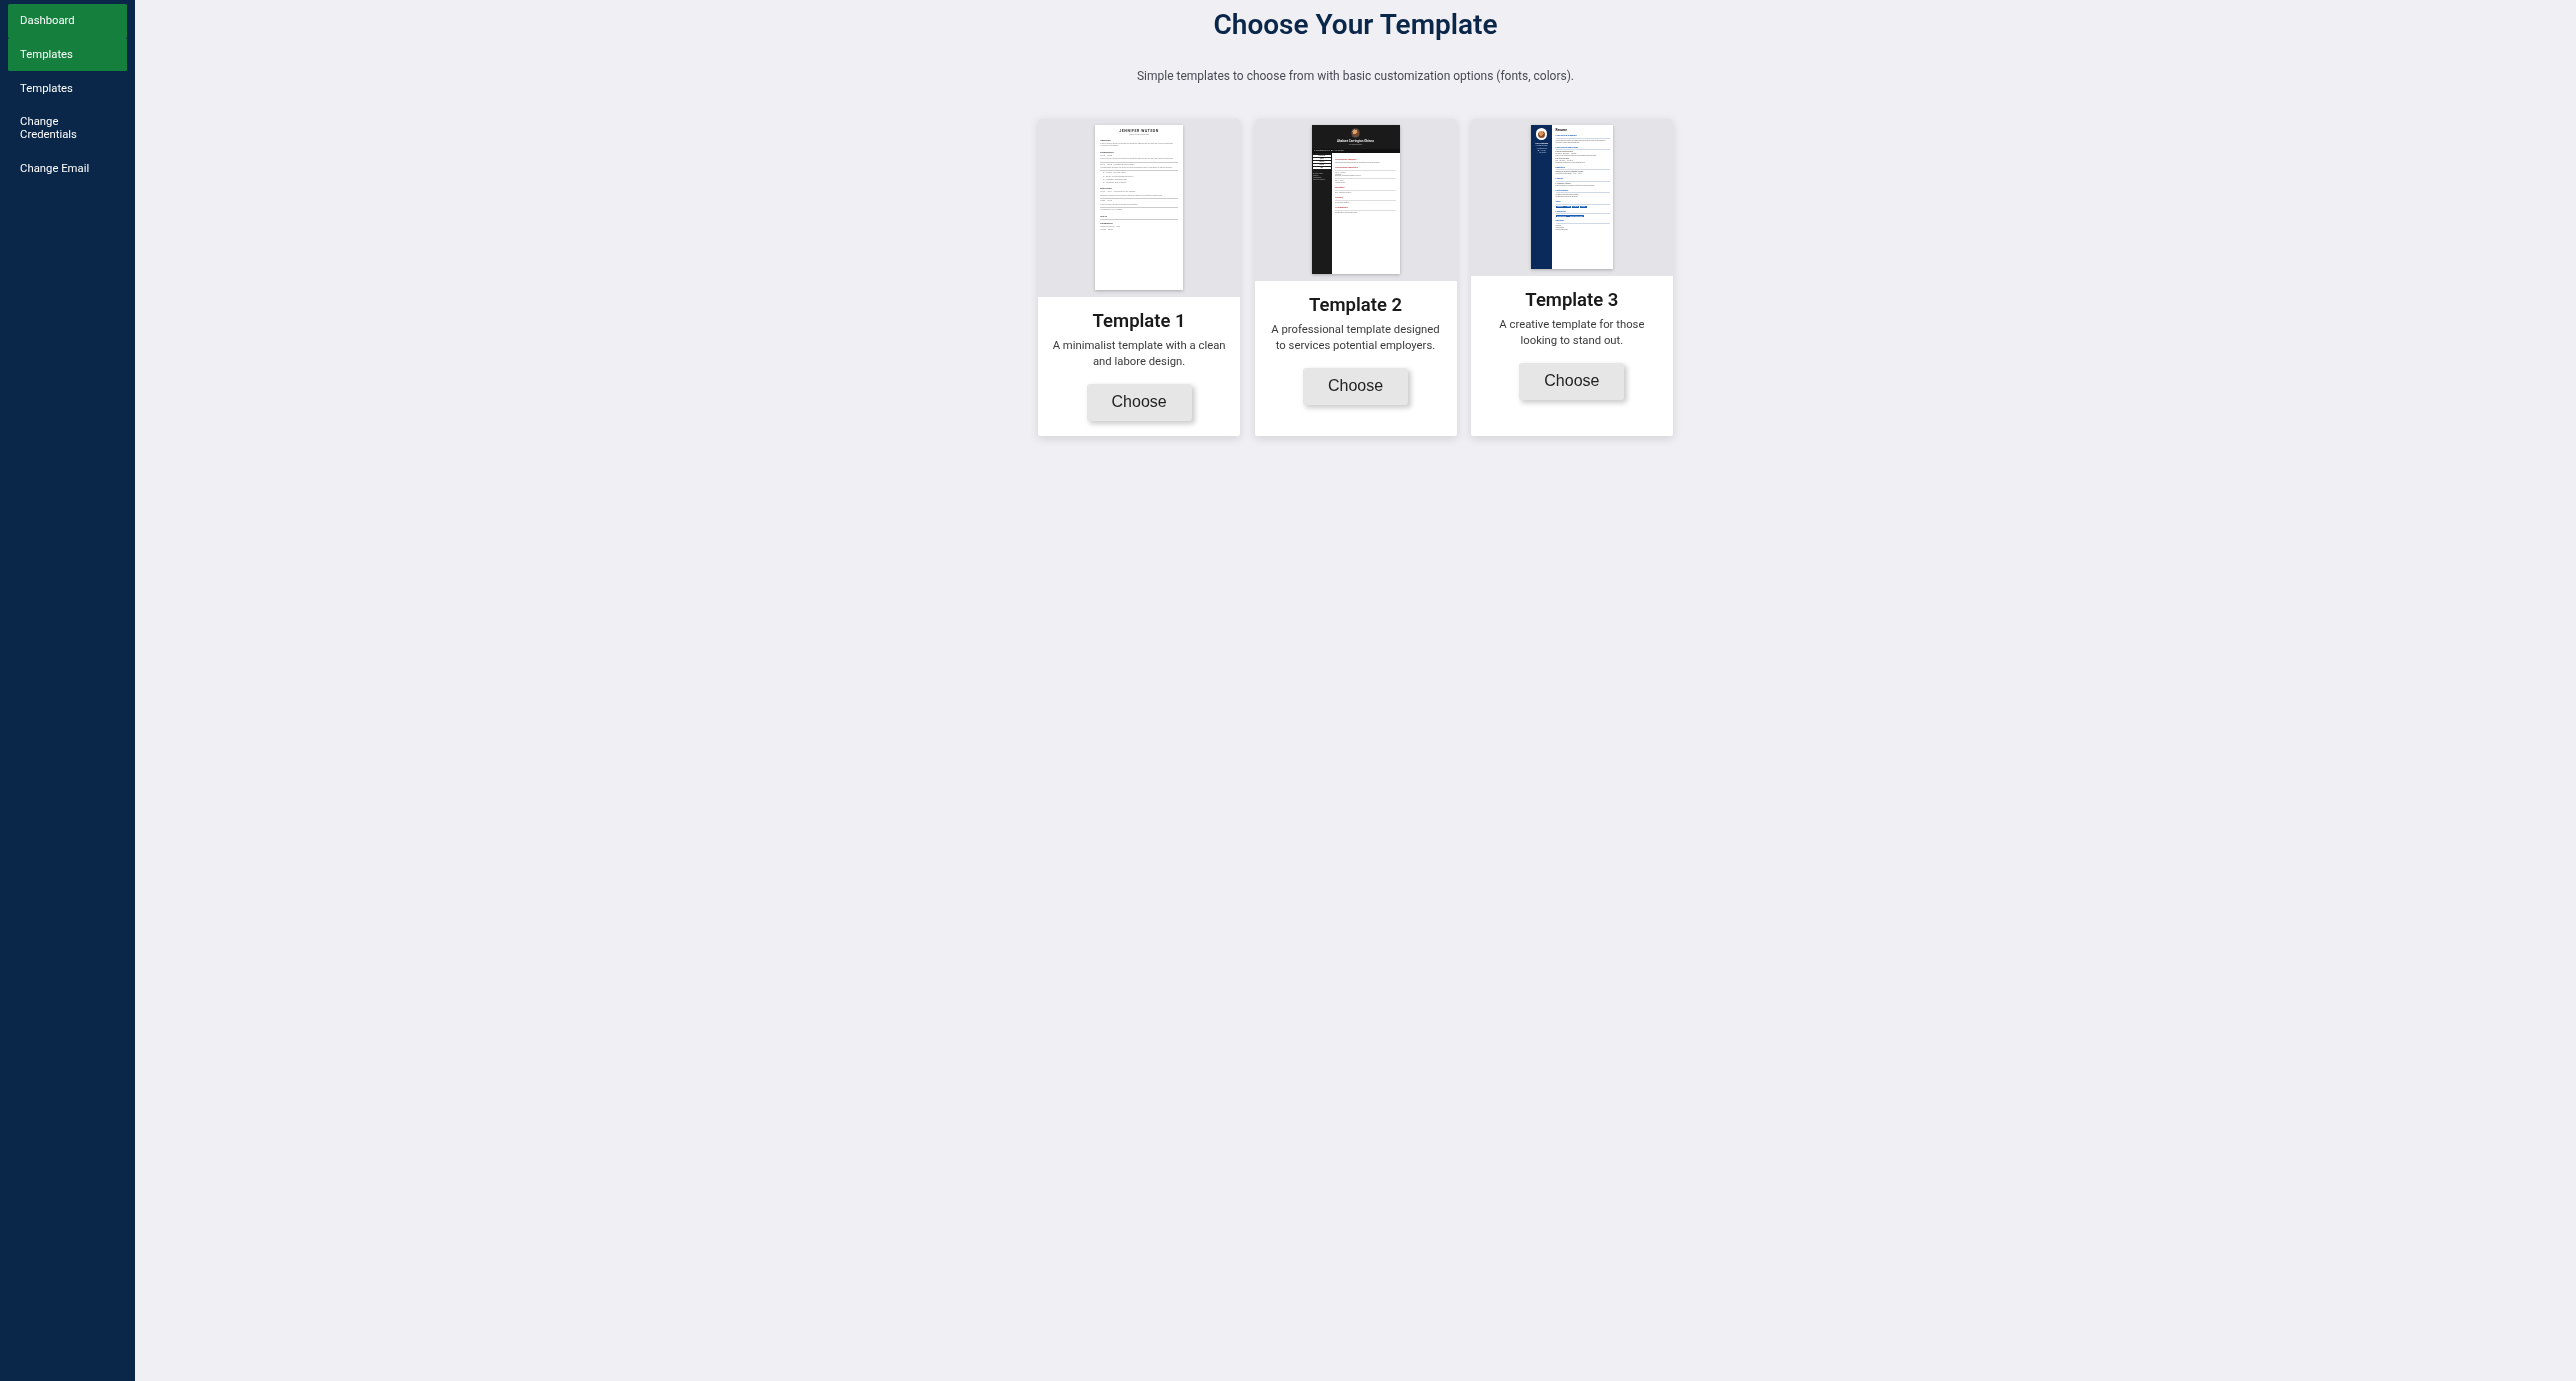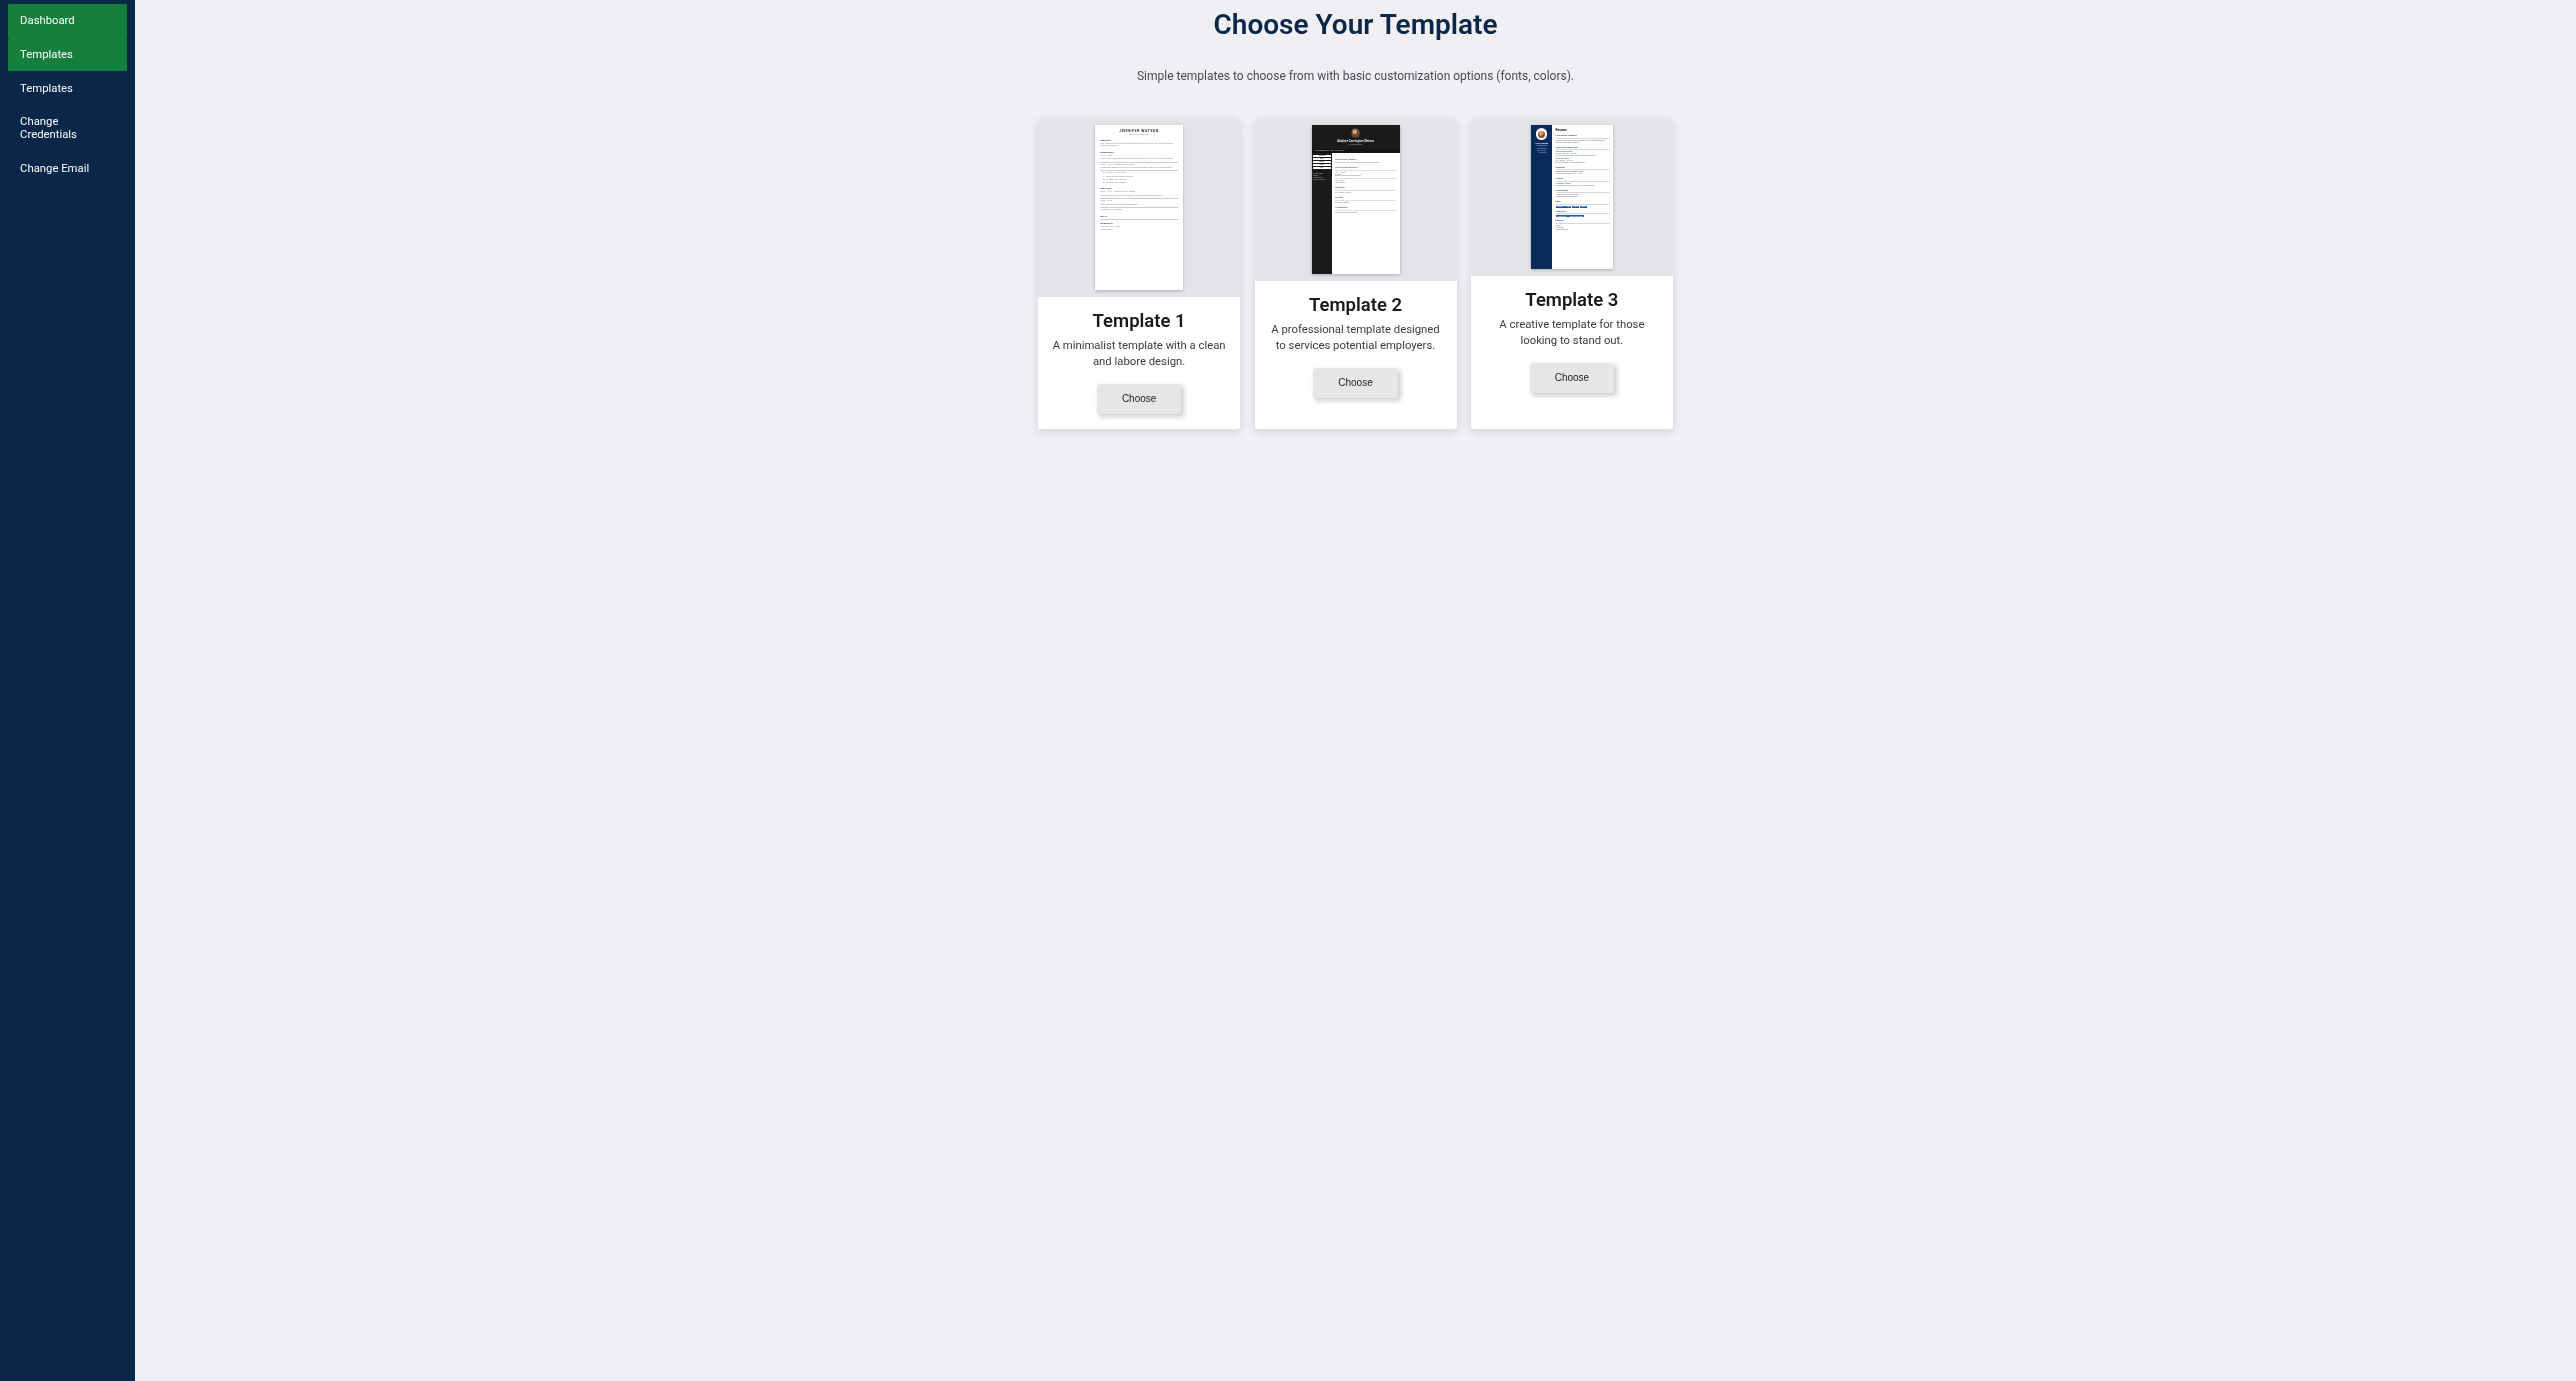--- a/index.html
+++ b/index.html
@@ -82,21 +82,21 @@
 .card-desc {
   font-size: 11.3px;
   color: #3a3a3a;
   text-align: center;
   line-height: 1.4;
   margin-bottom: 14.4px;
 }
 .choose-btn {
   background: #e6e6e6;
   border: none;
-  font-size: 10px;
+  font-size: 16px;
   color: #222;
   padding: 9.3px 25px;
   border-radius: 3.1px;
   cursor: pointer;
   box-shadow: 2.6px 2.6px 5.2px rgba(0,0,0,0.2);
 }
 
 .mock {
   background: #fff;
   width: 88px;

